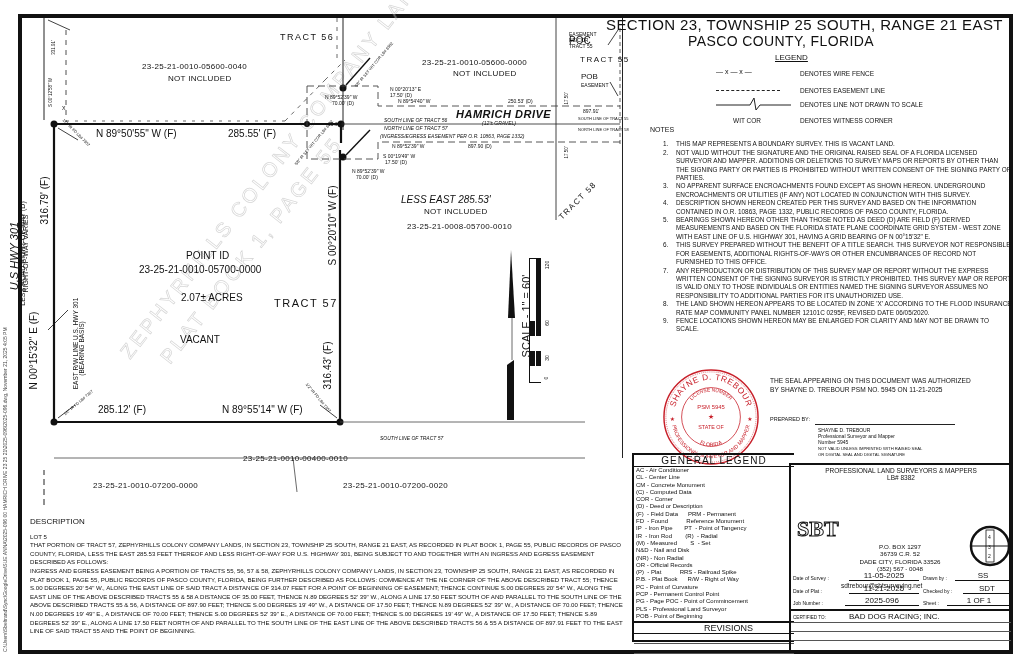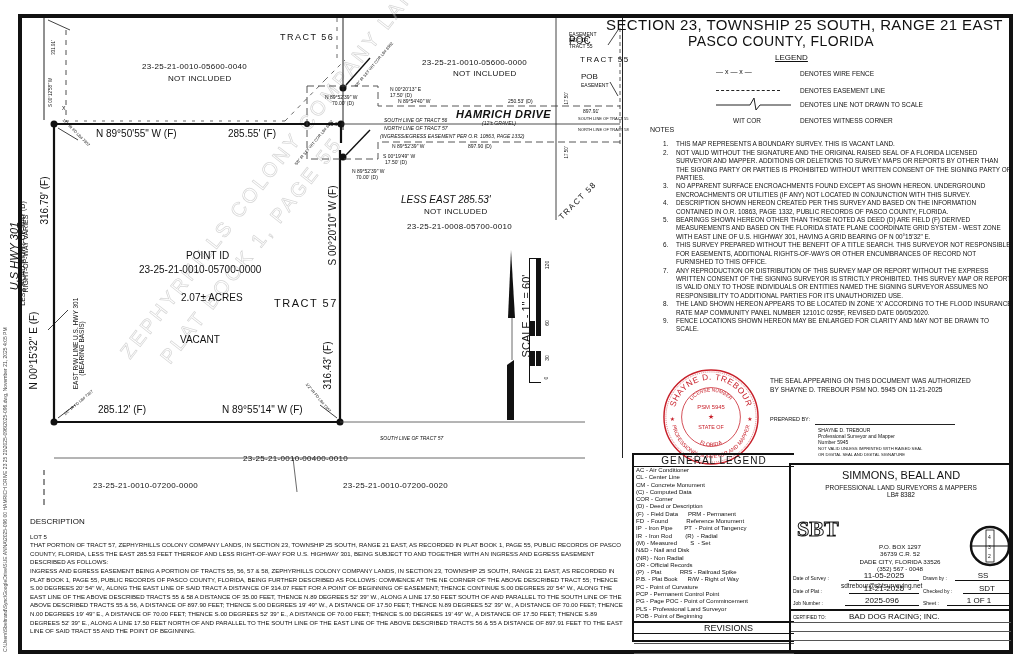--- a/index.html
+++ b/index.html
@@ -133,21 +133,20 @@
     <div>PG  - Page  POC - Point of Commincement</div>
     <div>PLS - Professional Land Surveyor</div>
     <div>POB - Point of Beginning</div>
   </div>
   <div class="rev-title">REVISIONS</div>
   <div class="rev-row"></div>
   <div class="rev-row"></div>
 </div>
 
 <div class="box tb">
-  <div class="co">SIMMONS, BEALL AND</div>
   <div class="sub" style="margin-top:2px;">PROFESSIONAL LAND SURVEYORS &amp; MAPPERS</div>
   <div class="sub">LB# 8382</div>
   <div class="abs" style="left:6px;top:56px;font-family:'Liberation Serif',serif;font-size:22px;line-height:16px;font-weight:bold;color:#fff;-webkit-text-stroke:1px #111;">
     <div>SBT</div>
   </div>
   <div class="addr">
     <div>P.O. BOX 1297</div>
     <div>36739 C.R. 52</div>
     <div>DADE CITY, FLORIDA  33526</div>
     <div>(352) 567 - 0048</div>

